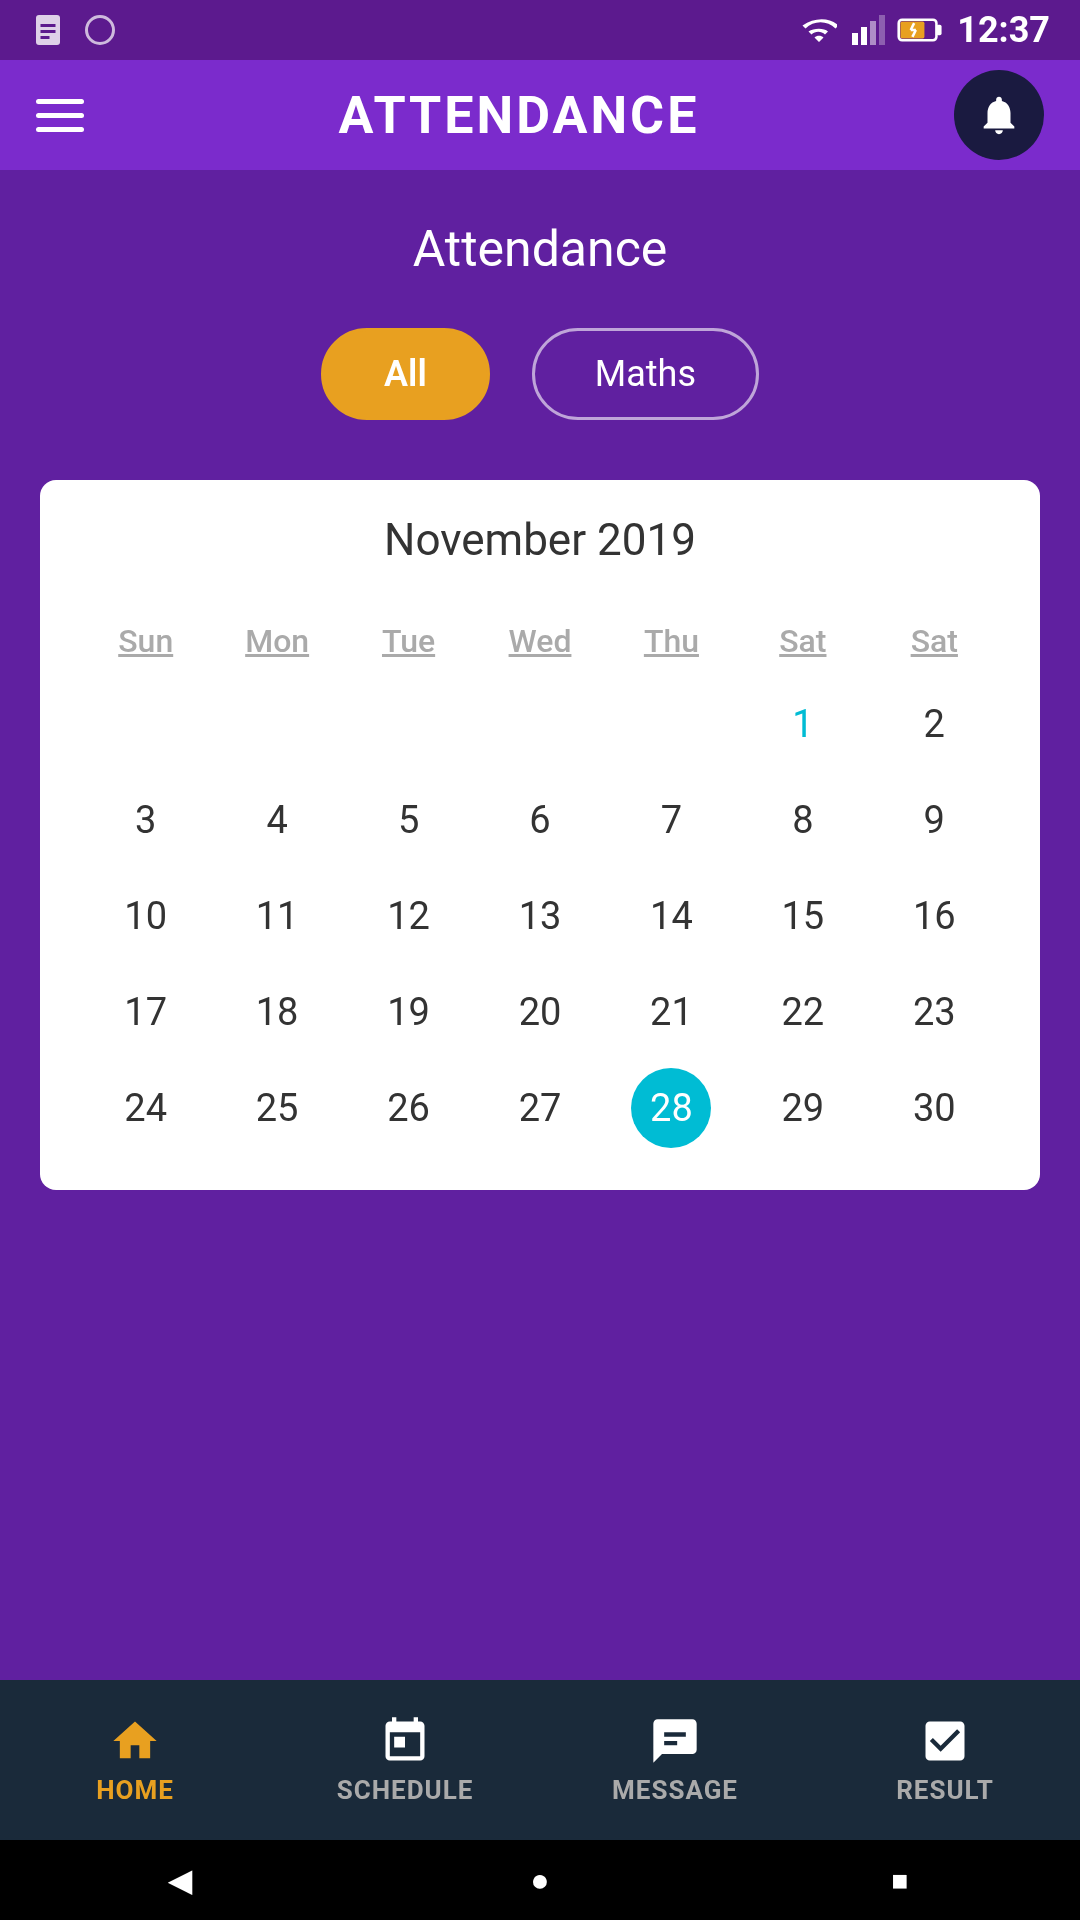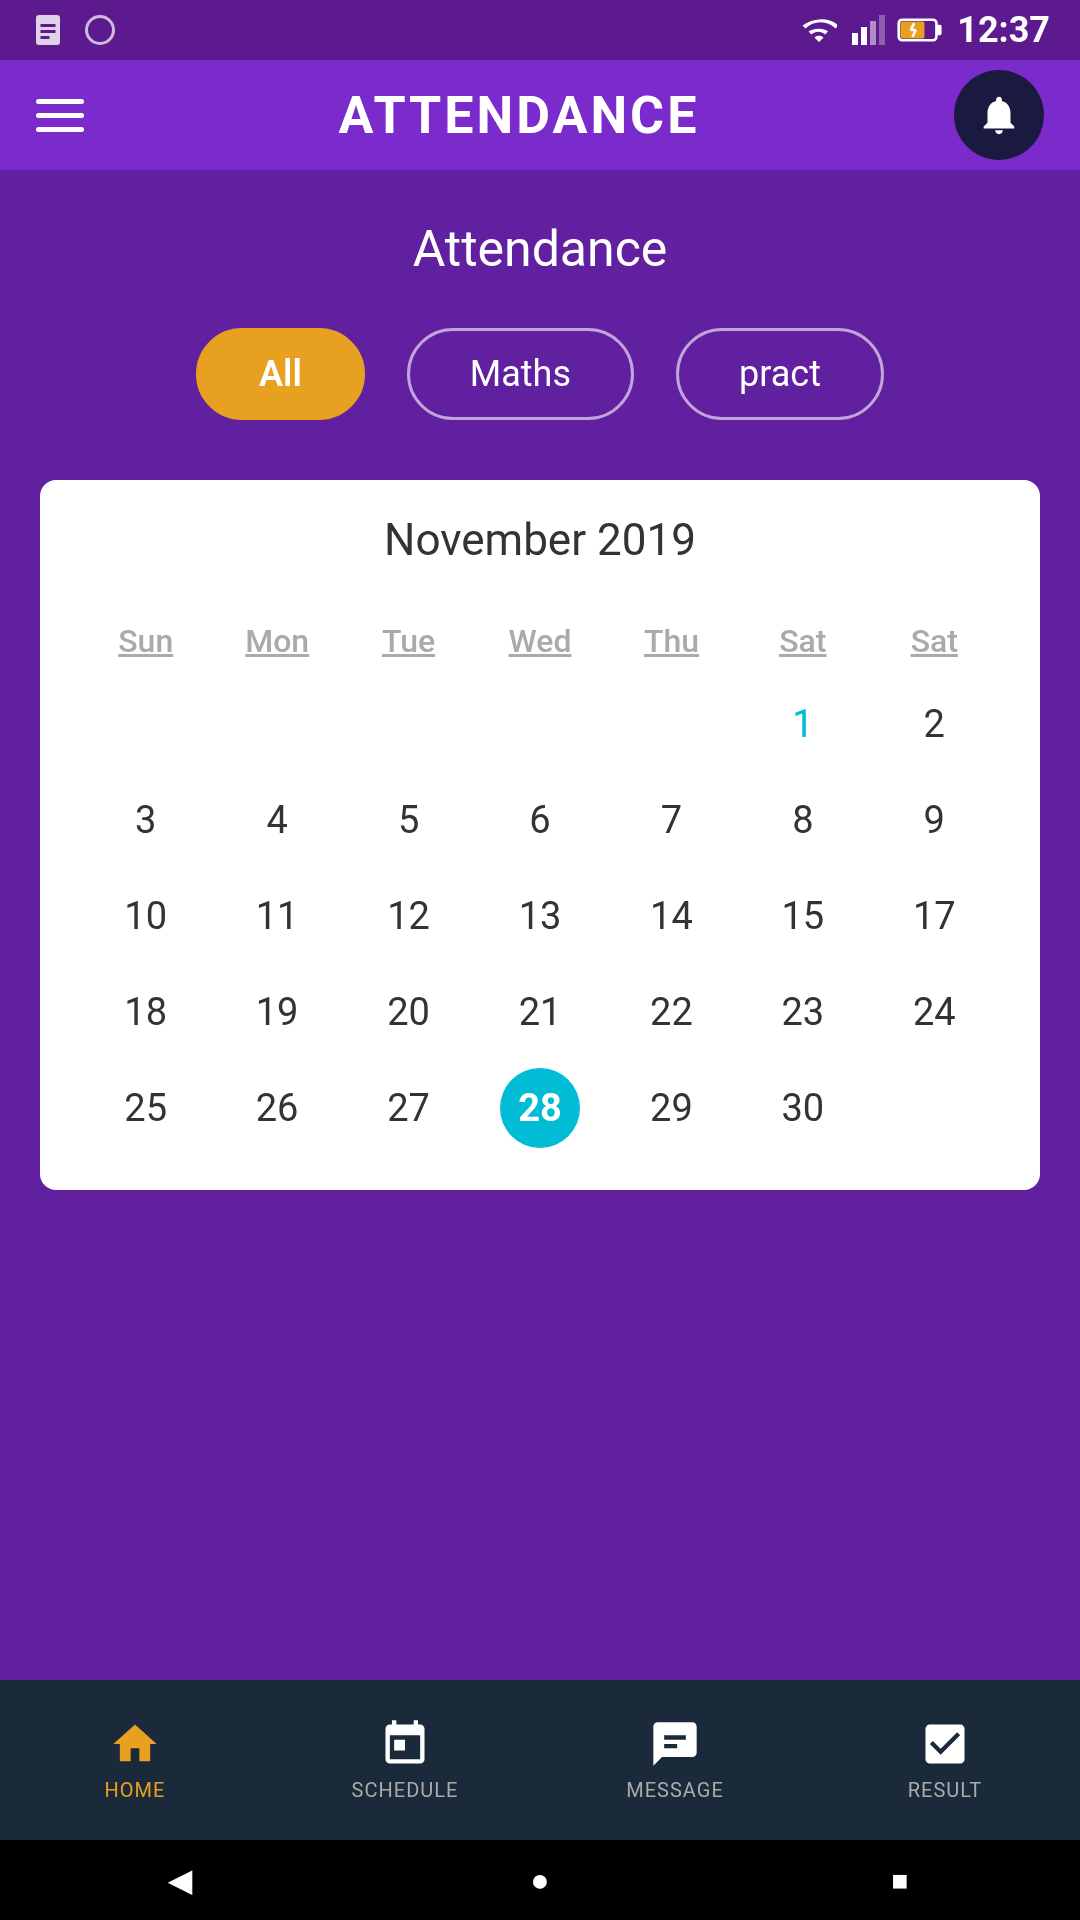--- a/index.html
+++ b/index.html
@@ -171,21 +171,20 @@
       background: #00bcd4;
       color: white;
       border-radius: 50%;
       width: 80px;
       height: 80px;
       display: flex;
       align-items: center;
       justify-content: center;
       margin: auto;
       padding: 0;
-      font-weight: bold;
     }
 
     .cal-day.friday {
       color: #00bcd4;
     }
 
     
     .bottom-nav {
       background: #1a2a3a;
       height: 160px;
@@ -202,23 +201,23 @@
       cursor: pointer;
       flex: 1;
     }
 
     .nav-item svg {
       width: 52px;
       height: 52px;
     }
 
     .nav-label {
-      font-size: 20px;
+      font-size: 26px;
       color: #aaa;
-      font-weight: 400;
+      font-weight: 700;
       letter-spacing: 1px;
     }
 
     .nav-item.active .nav-label {
       color: #e8a020;
     }
     .nav-item.active svg {
       fill: #e8a020;
     }
     .nav-item:not(.active) svg {
@@ -291,21 +290,20 @@
     </svg>
   </div>
 </div>
 
 <div class="content">
   <span class="section-title">Attendance</span>
 
   <div class="filter-tabs">
     <div class="filter-tab active">All</div>
     <div class="filter-tab">Maths</div>
-    <div class="filter-tab">pract</div>
   </div>
 
   <div class="calendar-card">
     <div class="calendar-month">November 2019</div>
     <div class="calendar-grid">
 
       <div class="cal-header">Sun</div>
       <div class="cal-header">Mon</div>
       <div class="cal-header">Tue</div>
       <div class="cal-header">Wed</div>
@@ -328,20 +326,21 @@
       <div class="cal-day">7</div>
       <div class="cal-day">8</div>
       <div class="cal-day">9</div>
 
       <div class="cal-day">10</div>
       <div class="cal-day">11</div>
       <div class="cal-day">12</div>
       <div class="cal-day">13</div>
       <div class="cal-day">14</div>
       <div class="cal-day">15</div>
+      <div class="cal-day">16</div>
 
       <div class="cal-day">17</div>
       <div class="cal-day">18</div>
       <div class="cal-day">19</div>
       <div class="cal-day">20</div>
       <div class="cal-day">21</div>
       <div class="cal-day">22</div>
       <div class="cal-day">23</div>
 
       <div class="cal-day">24</div>

